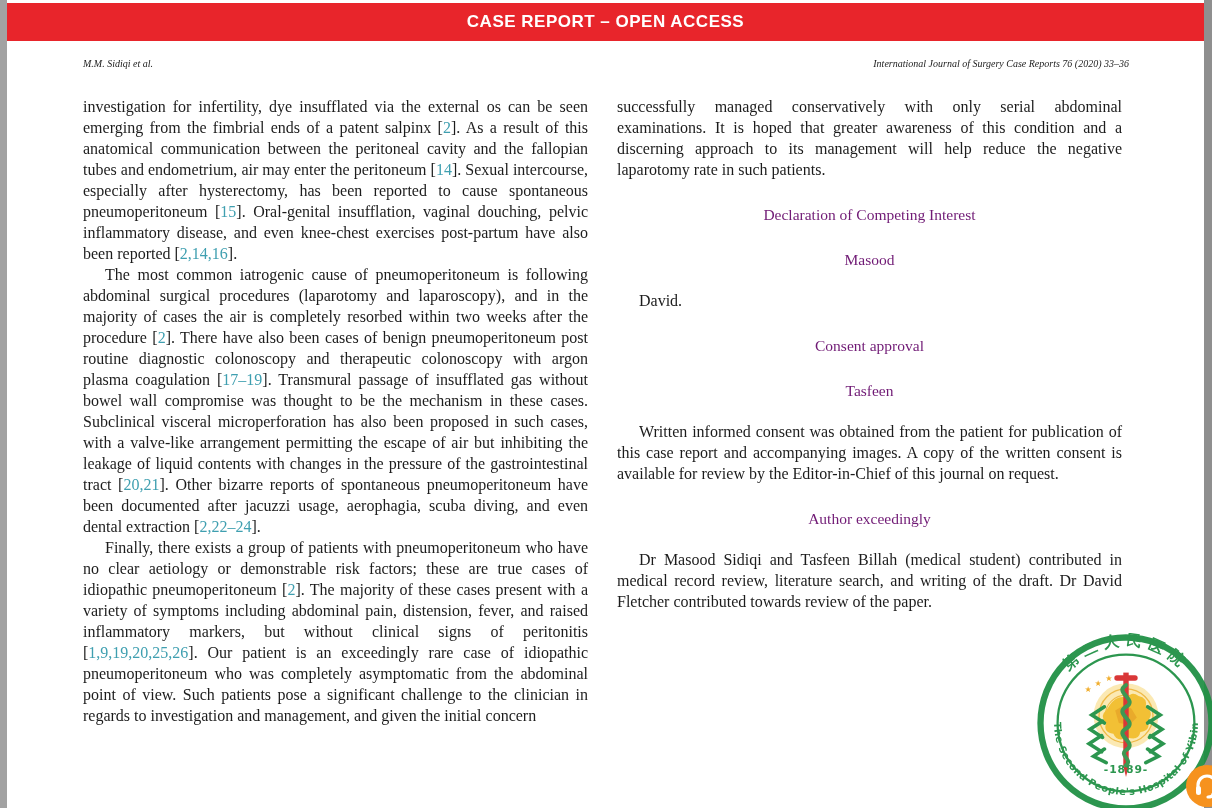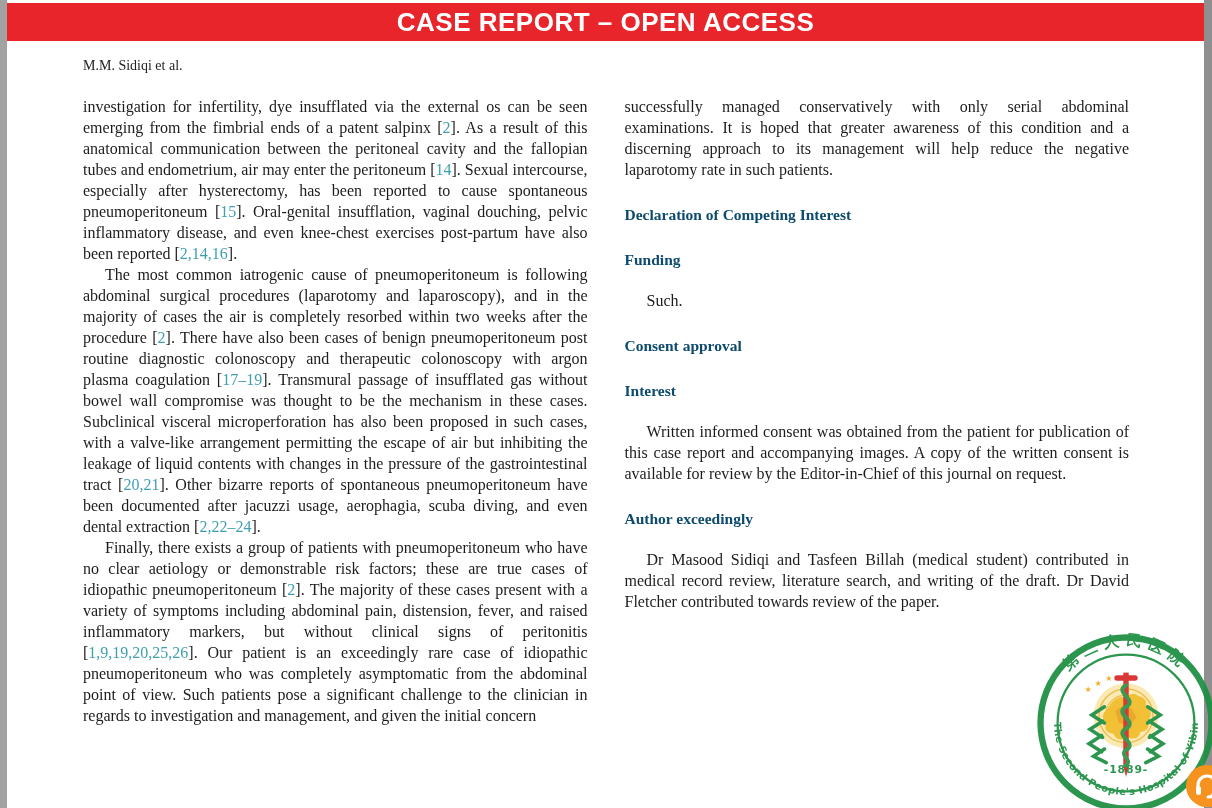--- a/index.html
+++ b/index.html
@@ -4,60 +4,61 @@
 <style>
   html,body{margin:0;padding:0}
   body{position:relative;width:1212px;height:808px;overflow:hidden;background:#ffffff;
        font-family:"Liberation Serif",serif;}
   .edge{position:absolute;top:0;bottom:0;z-index:5}
   .edge-left{left:0;width:7px;background:#a2a2a2}
   .edge-right{right:0;width:8px;background:#8f8f8f}
   .banner{position:absolute;left:7px;right:8px;top:3px;height:38px;background:#e8252b;
           display:flex;align-items:center;justify-content:center}
   .banner h1{margin:0;color:#ffffff;font-family:"Liberation Sans",sans-serif;
-             font-size:26px;font-weight:bold;letter-spacing:.5px}
+             font-size:17px;font-weight:bold;letter-spacing:.5px}
   .meta{position:absolute;left:83px;right:83px;top:58px;display:flex;
-        justify-content:space-between;font-size:14px;color:#222}
-  .columns{position:absolute;left:83px;top:96px;width:1046px;display:flex;gap:37px}
+        justify-content:space-between;font-style:italic;font-size:10px;color:#222}
+  .columns{position:absolute;left:83px;top:96px;width:1046px;display:flex;gap:29px}
   .col{width:505px;font-size:16px;line-height:21px;text-align:justify;color:#1c1c1c}
   .col p{margin:0}
   .col p.indent{text-indent:22px}
   .cite{color:#3f9fb0;text-decoration:none;cursor:pointer}
-  .col h2{font-size:15.5px;line-height:21px;margin:24px 0 20px;color:#0c4a6e;font-weight:bold;
-          text-align:left}
+  .col h2{font-size:15.5px;line-height:21px;margin:24px 0 20px;color:#701a75;font-weight:normal;
+          text-align:center}
   .stamp{position:absolute;left:1036px;top:633px;width:180px;height:180px;z-index:6;opacity:.93}
   .help-btn{position:absolute;left:1185px;top:764px;width:44px;height:44px;z-index:7;cursor:pointer}
 </style>
 </head>
 <body>
 
 <div class="edge edge-left"></div>
 <div class="edge edge-right"></div>
 
 <header class="banner" style="background: rgb(232, 37, 43);">
   <h1>CASE REPORT – OPEN ACCESS</h1>
 </header>
 
 <div class="meta">
   <span>M.M. Sidiqi et al.</span>
+  <span>International Journal of Surgery Case Reports 76 (2020) 33–36</span>
 </div>
 
 <main class="columns">
   <section class="col" id="col-left">
       <p class="">investigation for infertility, dye insufflated via the external os can be seen emerging from the fimbrial ends of a patent salpinx [<a class="cite">2</a>]. As a result of this anatomical communication between the peritoneal cavity and the fallopian tubes and endometrium, air may enter the peritoneum [<a class="cite">14</a>]. Sexual intercourse, especially after hysterectomy, has been reported to cause spontaneous pneumoperitoneum [<a class="cite">15</a>]. Oral-genital insufflation, vaginal douching, pelvic inflammatory disease, and even knee-chest exercises post-partum have also been reported [<a class="cite">2,14,16</a>].</p>
       <p class="indent">The most common iatrogenic cause of pneumoperitoneum is following abdominal surgical procedures (laparotomy and laparoscopy), and in the majority of cases the air is completely resorbed within two weeks after the procedure [<a class="cite">2</a>]. There have also been cases of benign pneumoperitoneum post routine diagnostic colonoscopy and therapeutic colonoscopy with argon plasma coagulation [<a class="cite">17–19</a>]. Transmural passage of insufflated gas without bowel wall compromise was thought to be the mechanism in these cases. Subclinical visceral microperforation has also been proposed in such cases, with a valve-like arrangement permitting the escape of air but inhibiting the leakage of liquid contents with changes in the pressure of the gastrointestinal tract [<a class="cite">20,21</a>]. Other bizarre reports of spontaneous pneumoperitoneum have been documented after jacuzzi usage, aerophagia, scuba diving, and even dental extraction [<a class="cite">2,22–24</a>].</p>
       <p class="indent">Finally, there exists a group of patients with pneumoperitoneum who have no clear aetiology or demonstrable risk factors; these are true cases of idiopathic pneumoperitoneum [<a class="cite">2</a>]. The majority of these cases present with a variety of symptoms including abdominal pain, distension, fever, and raised inflammatory markers, but without clinical signs of peritonitis [<a class="cite">1,9,19,20,25,26</a>]. Our patient is an exceedingly rare case of idiopathic pneumoperitoneum who was completely asymptomatic from the abdominal point of view. Such patients pose a significant challenge to the clinician in regards to investigation and management, and given the initial concern</p>
     </section>
   <section class="col" id="col-right">
       <p class="">successfully managed conservatively with only serial abdominal examinations. It is hoped that greater awareness of this condition and a discerning approach to its management will help reduce the negative laparotomy rate in such patients.</p>
       <h2>Declaration of Competing Interest</h2>
-      <h2>Funding</h2>
-      <p class="indent">Such.</p>
+      <h2>Masood</h2>
+      <p class="indent">David.</p>
       <h2>Consent approval</h2>
-      <h2>Interest</h2>
+      <h2>Tasfeen</h2>
       <p class="indent">Written informed consent was obtained from the patient for publication of this case report and accompanying images. A copy of the written consent is available for review by the Editor-in-Chief of this journal on request.</p>
       <h2>Author exceedingly</h2>
       <p class="indent">Dr Masood Sidiqi and Tasfeen Billah (medical student) contributed in medical record review, literature search, and writing of the draft. Dr David Fletcher contributed towards review of the paper.</p>
     </section>
 </main>
 
 <svg class="stamp" viewBox="0 0 200 200">
   <defs>
     <path id="arcTop" d="M 14 100 A 86 86 0 1 1 186 100"></path>
     <path id="arcBottom" d="M 20 100 A 80 80 0 0 0 180 100"></path>

